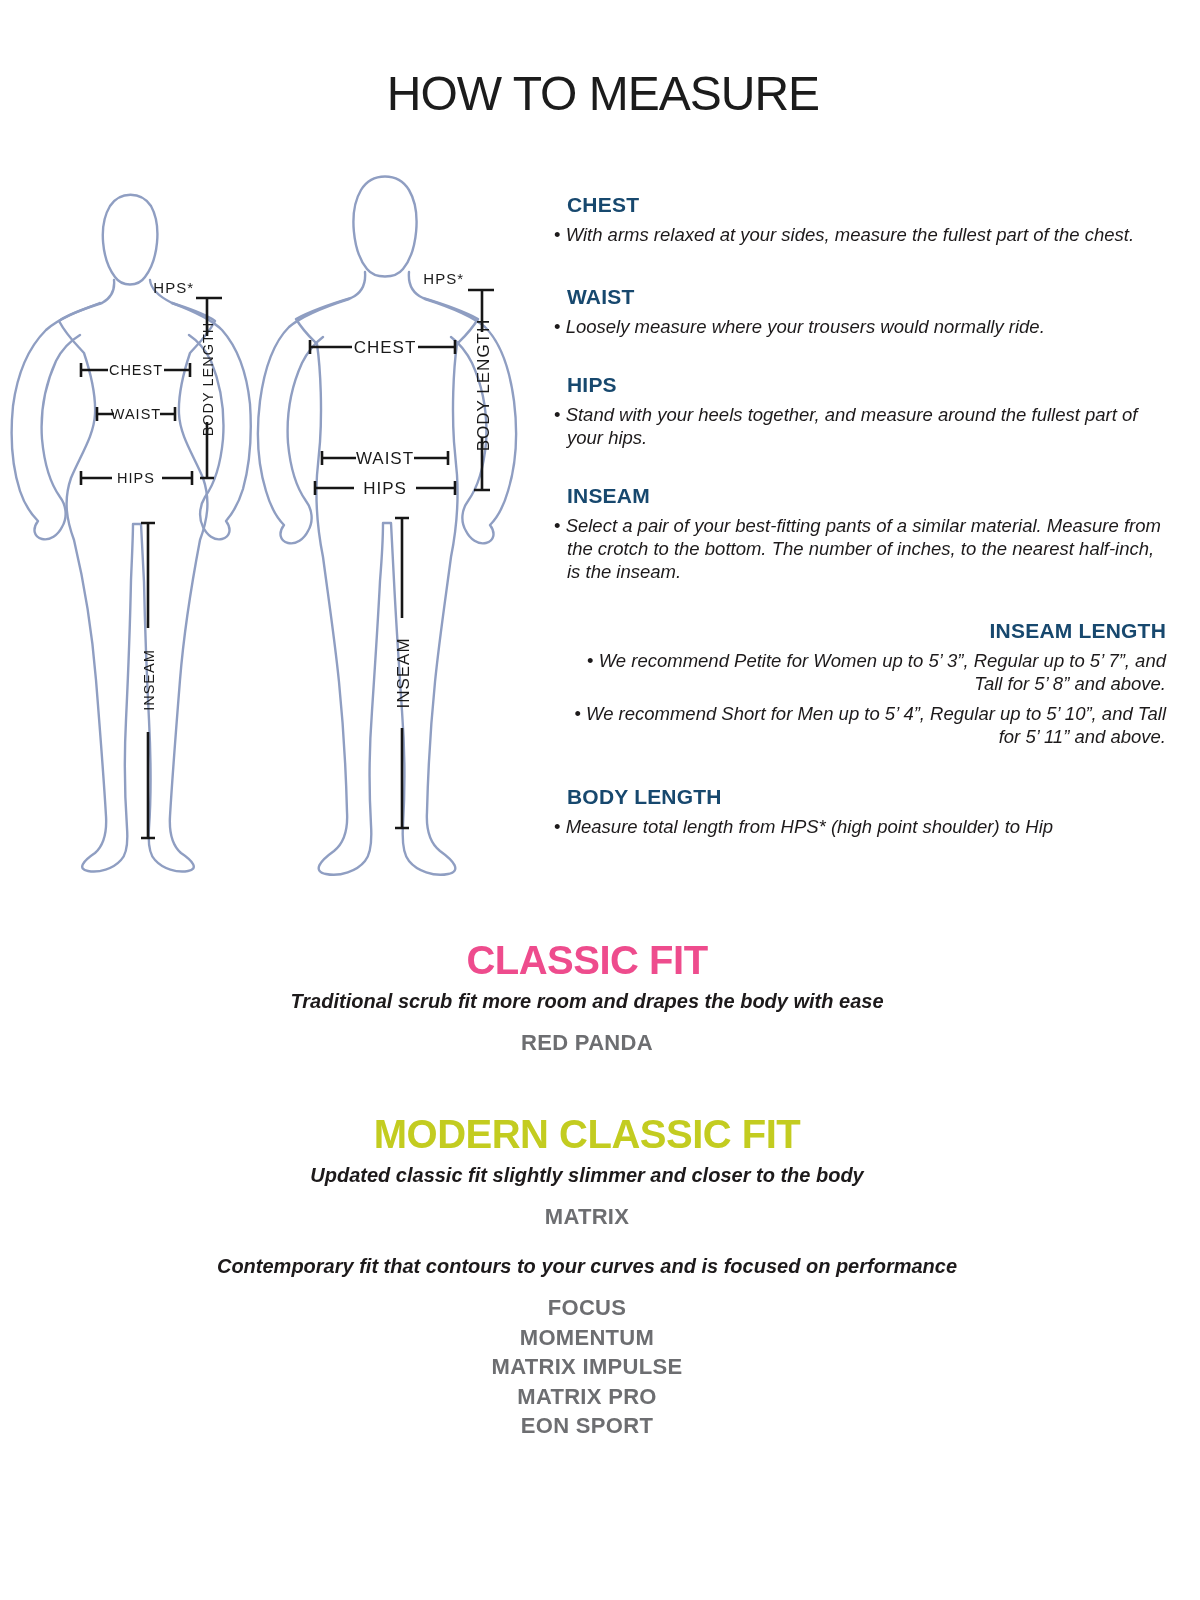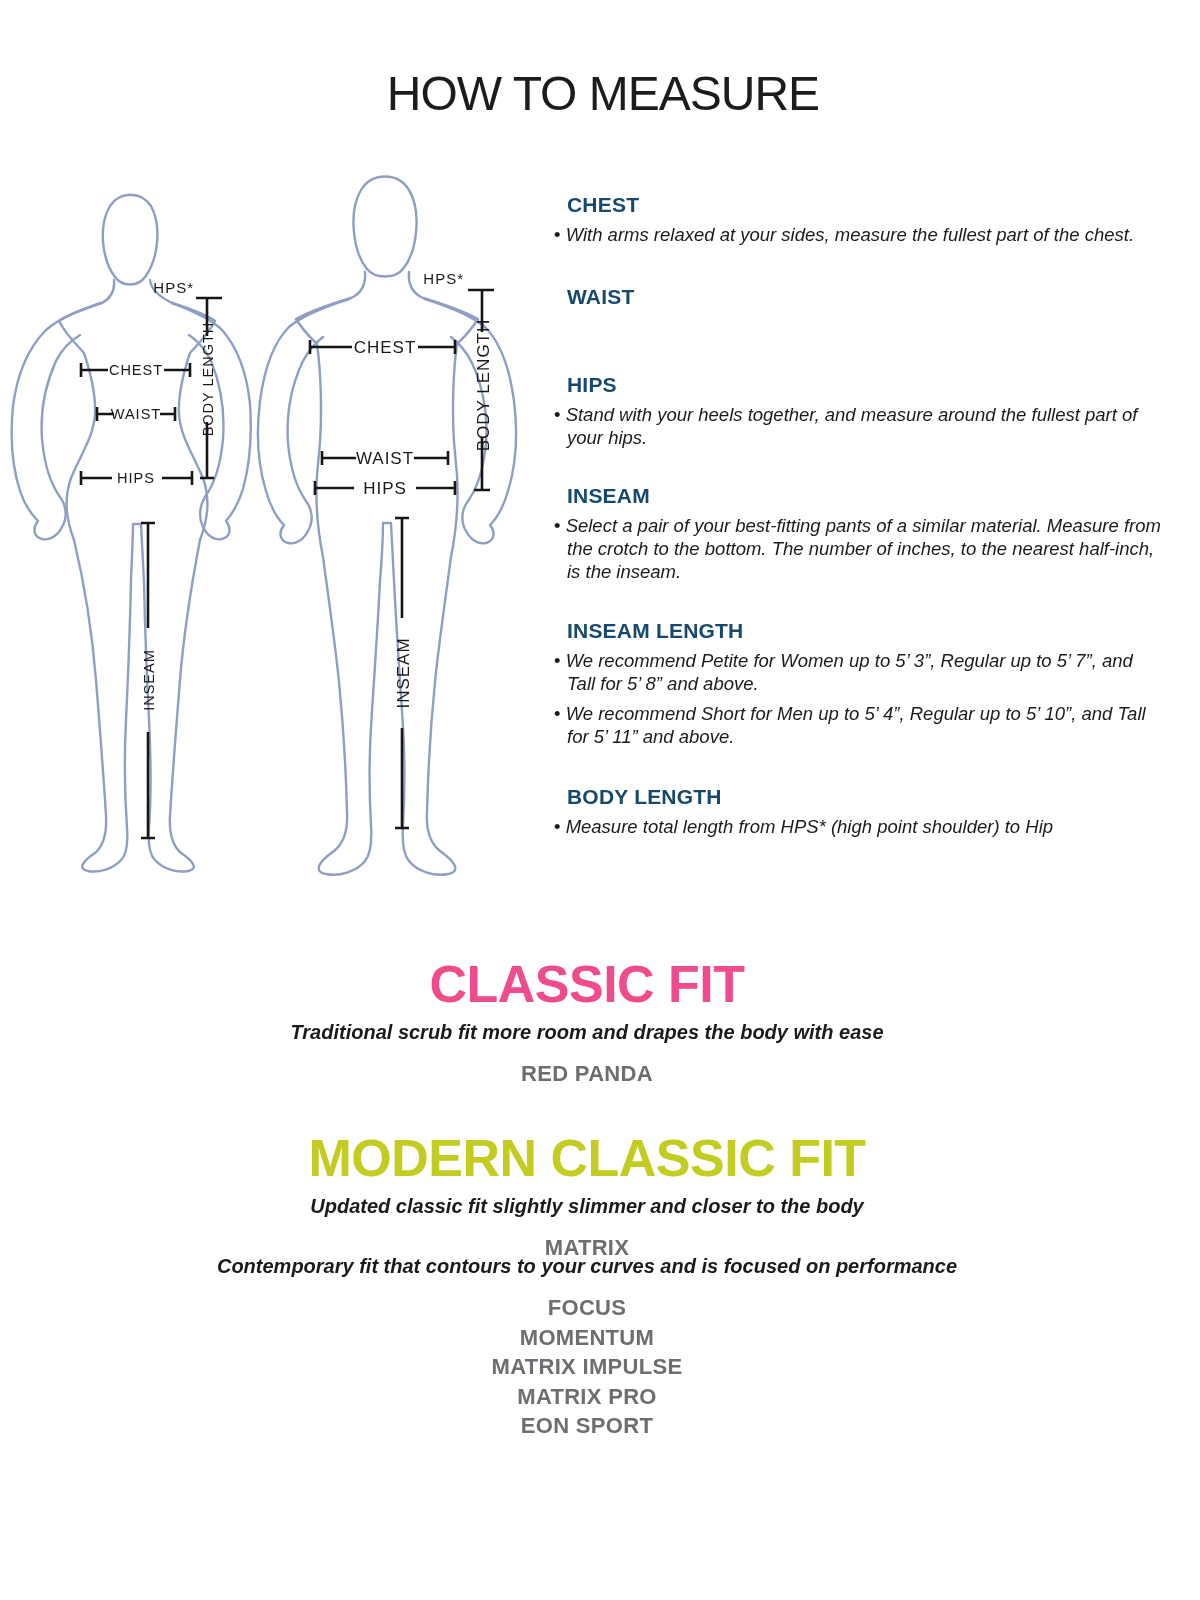--- a/index.html
+++ b/index.html
@@ -17,34 +17,34 @@
   .figures { position:absolute; left:0; top:160px; width:540px; height:720px; }
   .figures path.body { fill:none; stroke:#8f9ec2; stroke-width:2.4; stroke-linecap:round; stroke-linejoin:round; }
   .figures path.mline { fill:none; stroke:#161616; stroke-width:2.6; stroke-linecap:butt; }
   .figures text { fill:#1a1a1a; font-family:"Liberation Sans", sans-serif; letter-spacing:1px; }
   .lbl-f { font-size:14.5px; }
   .lbl-m { font-size:17px; }
   .lbl-hps { font-size:15px; letter-spacing:0.5px; }
   
   .section { position:absolute; left:554px; width:612px; }
   #sec-0 { top:193px; } #sec-1 { top:285px; } #sec-2 { top:373px; }
-  #sec-3 { top:484px; } #sec-4 { top:619px; } #sec-5 { top:785px; }
+  #sec-3 { top:484px; } #sec-4 { top:619px;text-align:right; } #sec-5 { top:785px; }
   .section h2 {
     margin:0 0 6px 0; padding-left:13px; font-size:21px; font-weight:700;
     color:#17486e; letter-spacing:0.2px;
   }
   .bullet {
     font-style:italic; font-weight:500; font-size:18.5px; line-height:23px;
     color:#1d1a1b; padding-left:13px; text-indent:-13px; margin:0 0 7px 0;
   }
   .bullet::before { content:"\2022\00a0"; font-style:normal; }
   
   .fit { position:absolute; left:0; width:1174px; text-align:center; }
   #fit-0 { top:938px; } #fit-1 { top:1112px; } #fit-2 { top:1255px; }
-  .fit-title { margin:16px 0 7px 0; font-size:52px; font-weight:700; letter-spacing:-0.5px; }
+  .fit-title { margin:0 0 7px 0; font-size:40px; font-weight:700; letter-spacing:-0.5px; }
   .fit-pink  .fit-title { color:#ee4c8d; }
   .fit-green .fit-title { color:#c3cc20; }
   .fit-desc { margin:0 0 15px 0; font-size:20px; font-style:italic; font-weight:600; color:#1d1a1b; }
   .product { font-size:22px; font-weight:700; color:#6d6e71; line-height:29.5px; letter-spacing:0.3px; }
 </style>
 </head>
 <body>
 
 <div class="page">
 
@@ -130,20 +130,21 @@
       <text class="lbl-m" transform="translate(409 513) rotate(-90)" text-anchor="middle">INSEAM</text>
     </g>
   </svg>
 
   <div class="section" id="sec-0">
     <h2>CHEST</h2>
     <p class="bullet">With arms relaxed at your sides, measure the fullest part of the chest.</p>
   </div>
   <div class="section" id="sec-1">
     <h2>WAIST</h2>
+    <p class="bullet">Loosely measure where your trousers would normally ride.</p>
   </div>
   <div class="section" id="sec-2">
     <h2>HIPS</h2>
     <p class="bullet">Stand with your heels together, and measure around the fullest part of your hips.</p>
   </div>
   <div class="section" id="sec-3">
     <h2>INSEAM</h2>
     <p class="bullet">Select a pair of your best-fitting pants of a similar material. Measure from the crotch to the bottom. The number of inches, to the nearest half-inch, is the inseam.</p>
   </div>
   <div class="section" id="sec-4">

